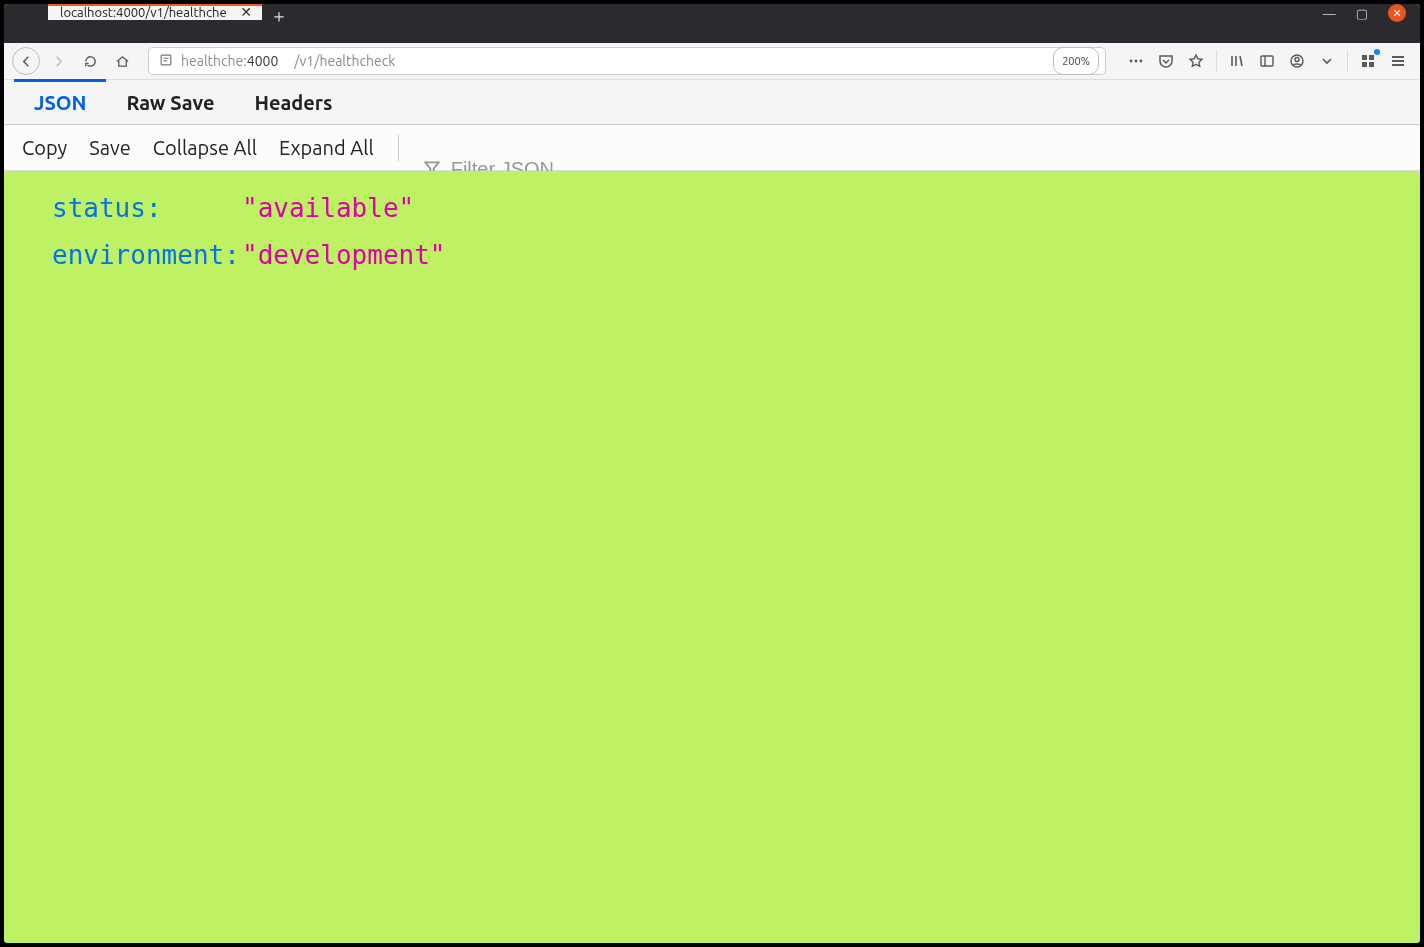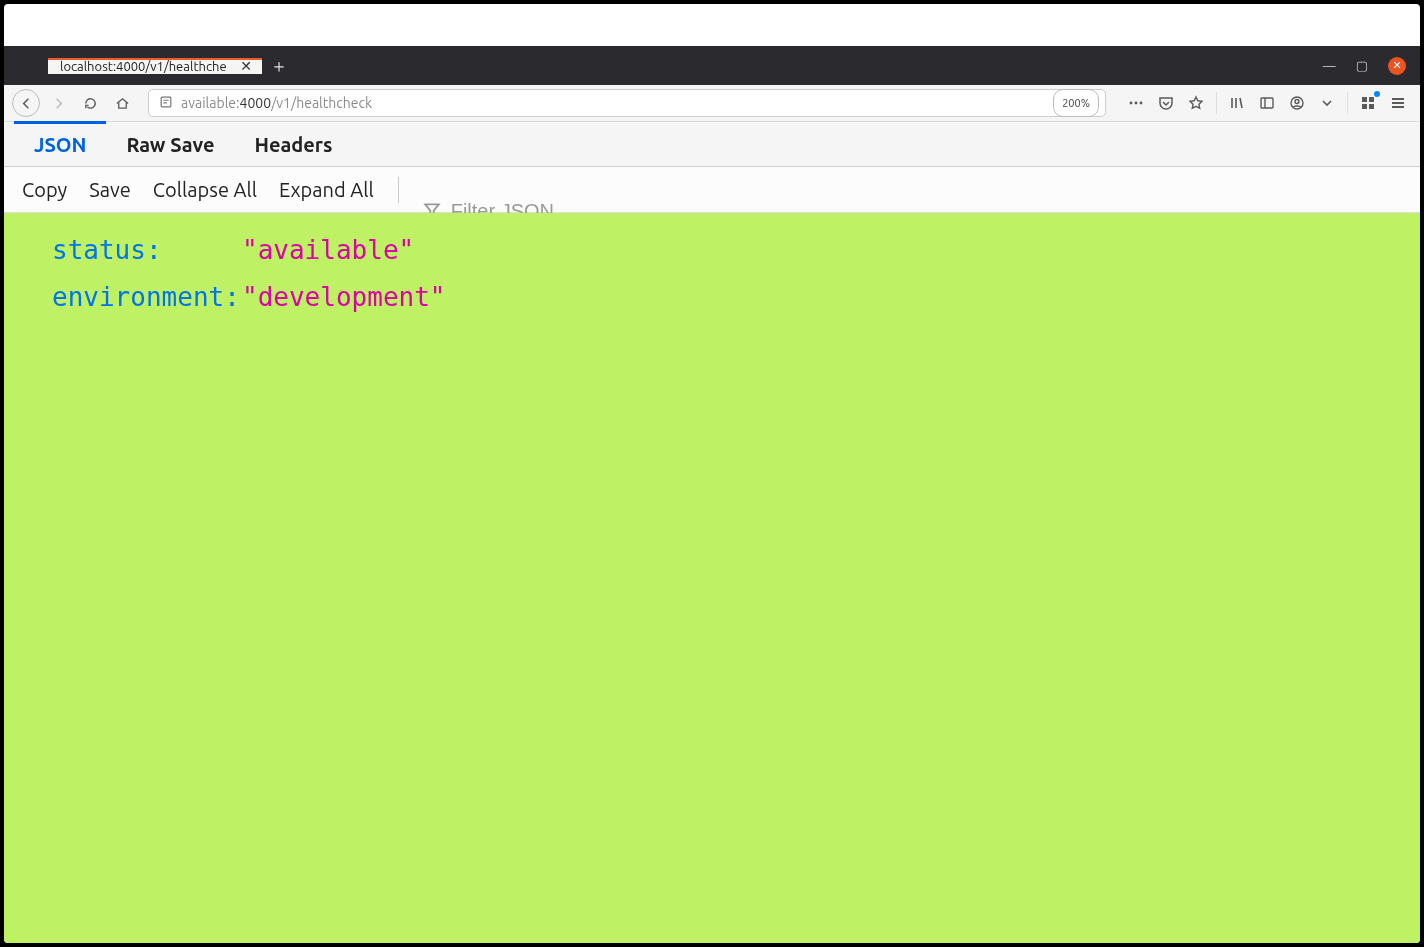--- a/index.html
+++ b/index.html
@@ -17,23 +17,22 @@
     display: flex;
     flex-direction: column;
     border-radius: 4px;
     overflow: hidden;
   }
   
   .tabstrip {
     height: 39px;
     background: #2b2a2f;
     display: flex;
-    align-items: center;
+    align-items: flex-start;
     padding-left: 44px;
-    margin-top: 42px;
   }
   .tab {
     background: #f5f5f6;
     width: 214px;
     display: flex;
     align-items: center;
     padding: 0 8px 0 12px;
     gap: 6px;
     border-top-left-radius: 3px;
     border-top-right-radius: 3px;
@@ -121,21 +120,21 @@
     border-radius: 5px;
     display: flex;
     align-items: center;
     padding: 0 6px 0 10px;
     gap: 8px;
     font-size: 14px;
     color: #333;
   }
   .url-text { flex: 1; }
   .url-host-dim { color: #8a8a8a; }
-  .url-path-dim { color: #8a8a8a; }
+  .url-path-dim { color: #8a8a8a; margin-left: 16px; }
   .zoom-badge {
     border: 1px solid #bbb;
     border-radius: 10px;
     font-size: 11px;
     padding: 7px 8px;
     color: #444;
   }
   .navbar-right { display: flex; align-items: center; gap: 2px; padding-left: 4px; }
   .navbar-sep { width: 1px; height: 22px; background: #ddd; margin: 0 4px; }
   .icon-btn { width: 28px; height: 28px; display: flex; align-items: center; justify-content: center; color: #5a5a5a; }
@@ -252,21 +251,21 @@
     </div>
 
     <div class="urlbar">
       <span style="color:#777">
         <svg viewBox="0 0 16 16" width="14" height="14" fill="none" stroke="currentColor" stroke-width="1.4">
             <rect x="2.5" y="2.5" width="11" height="11" rx="1"></rect>
             <path d="M5 6h6M5 9h4"></path>
           </svg>
       </span>
       <span class="url-text">
-        <span class="url-host-dim">available:</span><span>4000</span><span class="url-path-dim">/v1/healthcheck</span>
+        <span class="url-host-dim">healthche:</span><span>4000</span><span class="url-path-dim">/v1/healthcheck</span>
       </span>
       <span class="zoom-badge">200%</span>
     </div>
 
     <div class="navbar-right">
       <div class="icon-btn">
         <svg viewBox="0 0 16 16" fill="currentColor">
             <circle cx="3" cy="8" r="1.4"></circle>
             <circle cx="8" cy="8" r="1.4"></circle>
             <circle cx="13" cy="8" r="1.4"></circle>

